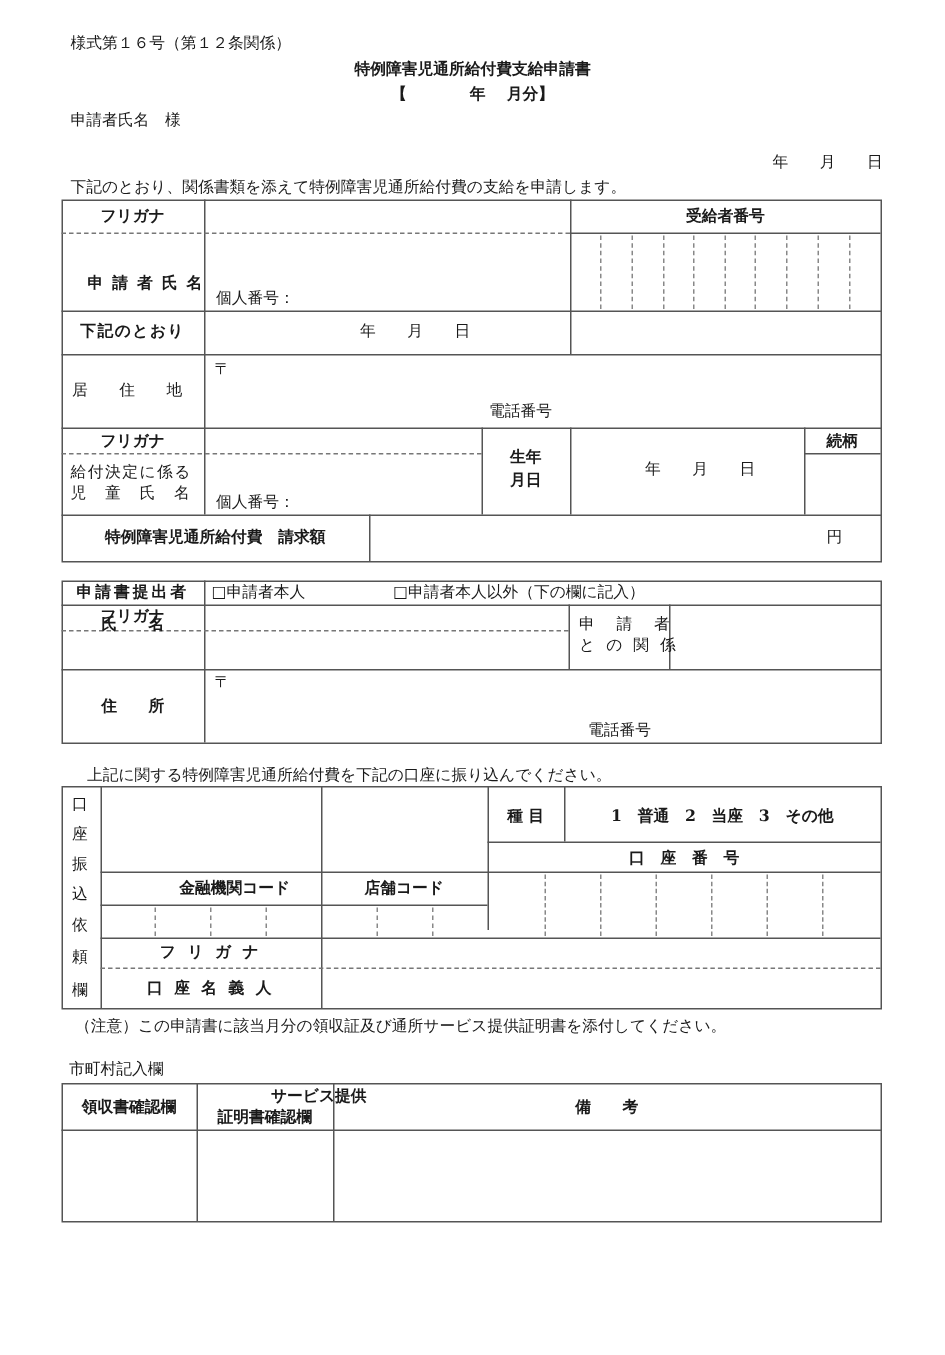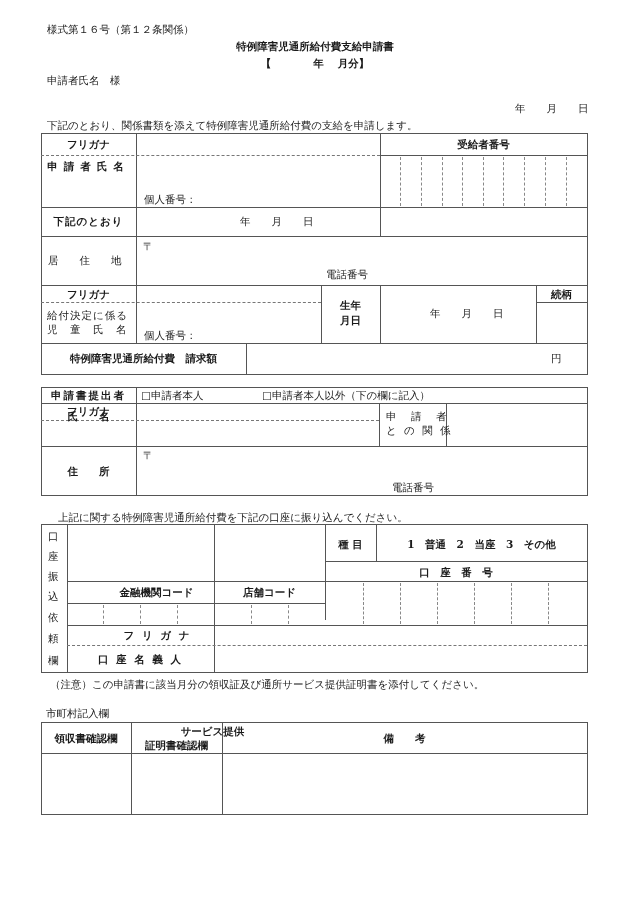--- a/index.html
+++ b/index.html
@@ -50,21 +50,21 @@
   <div class="vd" style="left:421px;top:157px;height:49px;"></div>
   <div class="vd" style="left:442px;top:157px;height:49px;"></div>
   <div class="vd" style="left:462px;top:157px;height:49px;"></div>
   <div class="vd" style="left:483px;top:157px;height:49px;"></div>
   <div class="vd" style="left:503px;top:157px;height:49px;"></div>
   <div class="vd" style="left:524px;top:157px;height:49px;"></div>
   <div class="vd" style="left:545px;top:157px;height:49px;"></div>
   <div class="vd" style="left:566px;top:157px;height:49px;"></div>
 
   <div class="t c" style="left:41px;width:95px;top:138px;">フリガナ</div>
-  <div class="t c sp" style="left:41px;width:95px;top:160px;">申請者氏名</div>
+  <div class="t c sp" style="left:41px;width:95px;top:183px;padding-left:11px;">申請者氏名</div>
   <div class="t" style="left:144px;top:193px;">個人番号：</div>
   <div class="t c" style="left:380px;width:207px;top:138px;">受給者番号</div>
   <div class="t c" style="left:41px;width:95px;top:215px;letter-spacing:1px;">下記のとおり</div>
   <div class="t" style="left:240px;top:215px;">年　　月　　日</div>
   <div class="t" style="left:48px;top:254px;">居　　住　　地</div>
   <div class="t" style="left:143px;top:240px;">〒</div>
   <div class="t" style="left:326px;top:268px;">電話番号</div>
 
   <div class="t c" style="left:41px;width:95px;top:288px;">フリガナ</div>
   <div class="t" style="left:47px;top:309px;letter-spacing:1px;">給付決定に係る</div>
@@ -148,21 +148,21 @@
   <div class="t" style="left:48px;top:590px;">込</div>
   <div class="t" style="left:48px;top:611px;">依</div>
   <div class="t" style="left:48px;top:632px;">頼</div>
   <div class="t" style="left:48px;top:654px;">欄</div>
 
   <div class="t c" style="left:325px;width:51px;top:538px;">種 目</div>
   <div class="t c" style="left:376px;width:211px;top:538px;">1　普通　2　当座　3　その他</div>
   <div class="t c" style="left:325px;width:262px;top:566px;">口　座　番　号</div>
   <div class="t c" style="left:83px;width:147px;top:586px;">金融機関コード</div>
   <div class="t c" style="left:214px;width:111px;top:586px;">店舗コード</div>
-  <div class="t c" style="left:67px;width:147px;top:629px;letter-spacing:2px;margin-left:17px;">フ リ ガ ナ</div>
+  <div class="t c" style="left:67px;width:147px;top:629px;letter-spacing:2px;">フ リ ガ ナ</div>
   <div class="t c" style="left:67px;width:147px;top:653px;letter-spacing:2px;">口 座 名 義 人</div>
 
   <input class="field" style="left: 69px; top: 526px; width: 143px; height: 53px;">
   <input class="field" style="left: 216px; top: 526px; width: 107px; height: 53px;">
   <input class="field" style="left: 69px; top: 605px; width: 143px; height: 19px;">
   <input class="field" style="left: 216px; top: 605px; width: 107px; height: 19px;">
   <input class="field" style="left: 327px; top: 583px; width: 259px; height: 41px;">
   <input class="field" style="left: 216px; top: 627px; width: 370px; height: 17px;">
   <input class="field" style="left: 216px; top: 647px; width: 370px; height: 24px;">
 </div>

